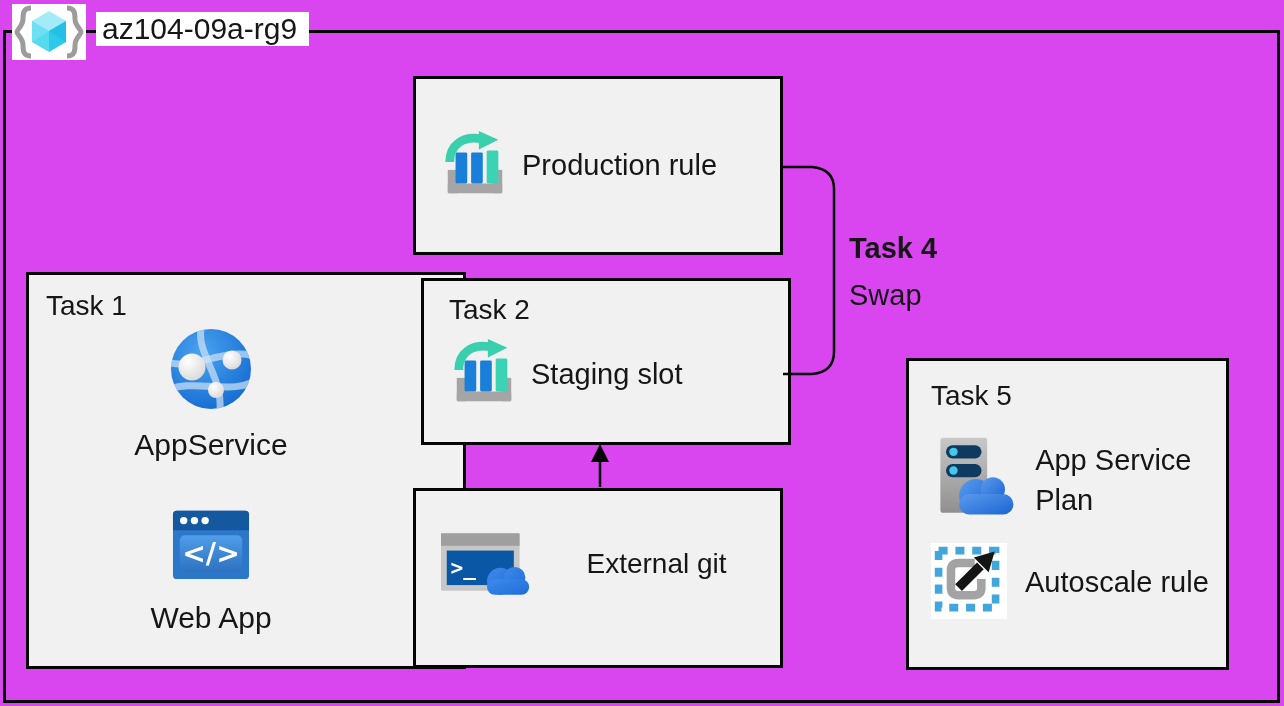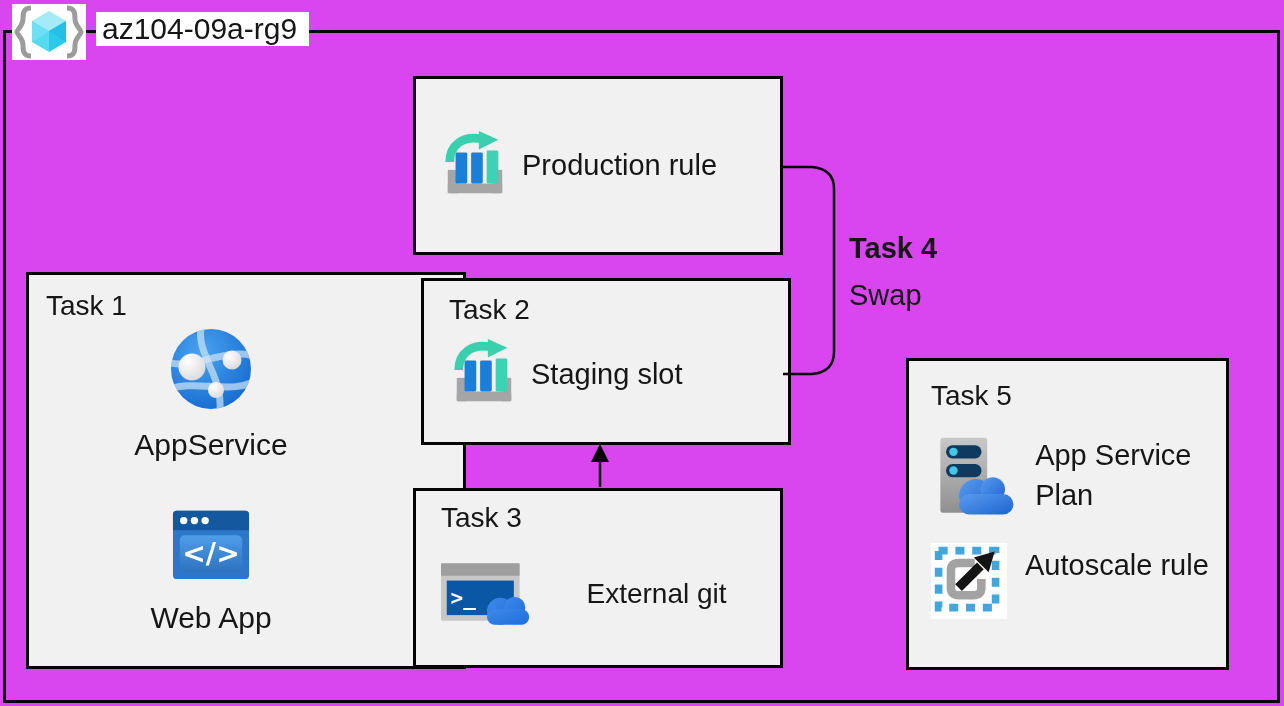--- a/index.html
+++ b/index.html
@@ -35,21 +35,21 @@
   .task2{left:421px;top:278px;width:370px;height:167px;padding:14px 0 0 25px;}
   .task2 .icon-text-row{margin-top:14px;}
 
   
   .task3{left:413px;top:488px;width:370px;height:180px;padding:12px 0 0 25px;}
   .task3 .row{display:flex;align-items:center;margin-top:22px;}
   .task3 .txt{flex:1;text-align:center;font-size:28px;line-height:40px;}
 
   
   .task5{left:885px;top:358px;width:323px;height:312px;padding:20px 0 0 22px;margin-left:21px;}
-  .task5 .row{display:flex;align-items:flex-start;gap:18px;margin-top:22px;}
+  .task5 .row{display:flex;align-items:center;gap:18px;margin-top:22px;}
   .task5 .row+.row{margin-top:18px;}
   .task5 .lbl{font-size:29px;line-height:40px;width:195px;margin-top:2px;}
 
   
   .task4-label{position:absolute;left:849px;top:232px;z-index:2;}
   .task4-title{font-size:29px;font-weight:600;line-height:33px;}
   .task4-sub{font-size:29px;font-weight:400;line-height:33px;margin-top:14px;}
 
   .overlay{position:absolute;left:0;top:0;z-index:1;pointer-events:none;}
   svg{display:block;}
@@ -155,21 +155,20 @@
         <rect x="32" y="22" width="12" height="32" rx="1.5" fill="#1a7fd9"></rect>
         <rect x="48" y="20" width="12" height="34" rx="1.5" fill="#3cd2b4"></rect>
         <path d="M 10 32 C 10 14 24 5 42 8" fill="none" stroke="#3ad0ae" stroke-width="9"></path>
         <polygon points="40,0 60,9 40,19" fill="#3ad0ae"></polygon>
       </svg>
       <span class="slot-label">Staging slot</span>
     </div>
   </div>
 
   <div class="box task3">
-    <div class="box-title">Task 3</div>
     <div class="row">
       <svg width="92" height="78" viewBox="0 0 96 80">
         <defs>
           <linearGradient id="gCloud1" x1="0" y1="0" x2="1" y2="1">
             <stop offset="0%" stop-color="#3f89ea"></stop>
               <stop offset="100%" stop-color="#1e6ed9"></stop>
           </linearGradient>
         </defs>
         <rect x="0" y="8" width="82" height="60" rx="2" fill="#c7c7c7"></rect>
         <rect x="0" y="8" width="82" height="13" fill="#9f9f9f"></rect>

